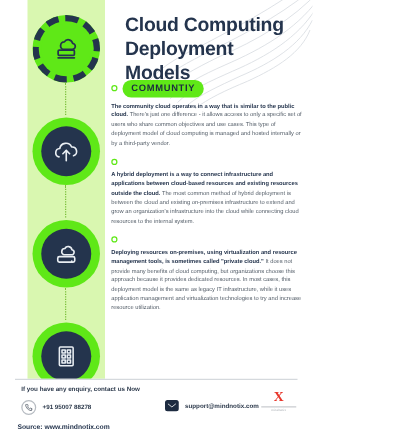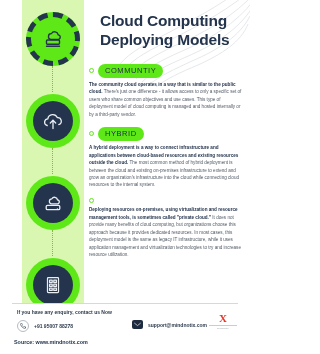--- a/index.html
+++ b/index.html
@@ -99,21 +99,21 @@
     border-radius:50%;
     border:1.3px solid #5fe817;
     background:#ffffff;
     flex:none;
   }
   .badge {
     display:inline-block;
     background:#5fe817;
     color:#1d2b40;
     font-size:7.5px;
-    font-weight:normal;
+    font-weight:bold;
     letter-spacing:.55px;
     padding:2px 7px 2.5px 7px;
     border-radius:9px;
   }
   .sec p {
     font-size:4.6px;
     line-height:1.62;
     color:#515b66;
     text-align:left;
   }
@@ -204,21 +204,21 @@
     <path d="M174 18 C156 42, 130 57, 100 70 C82 78, 66 86, 56 97"></path>
     <path d="M172 26 C158 48, 134 63, 106 75 C88 83, 72 90, 62 100"></path>
     <path d="M170 34 C160 54, 138 68, 112 79 C95 87, 79 94, 69 103"></path>
     <path d="M168 42 C161 60, 142 72, 118 83 C101 90, 86 97, 76 105"></path>
   </g>
 </svg>
 
 <div class="header">
   <h1>
     <span>Cloud Computing</span><br>
-    <span>Deploying Models</span>
+    <span>Deployment Models</span>
   </h1>
 </div>
 
 <div class="icon-col">
 
   <div class="connector" style="top:58px;height:26px;"></div>
   <div class="connector" style="top:140px;height:26px;"></div>
   <div class="connector" style="top:222px;height:26px;"></div>
 
   <div class="node first" style="top:4px;">
@@ -277,21 +277,20 @@
     <div class="sec-head">
       <span class="dot"></span>
       <span class="badge">COMMUNTIY</span>
     </div>
     <p><b>The community cloud operates in a way that is similar to the public cloud.</b><span> There's just one difference - it allows access to only a specific set of users who share common objectives and use cases. This type of deployment model of cloud computing is managed and hosted internally or by a third-party vendor.</span></p>
   </div>
 
   <div class="sec">
     <div class="sec-head">
       <span class="dot"></span>
-      <span class="badge">HYBRID</span>
     </div>
     <p><b>A hybrid deployment is a way to connect infrastructure and applications between cloud-based resources and existing resources outside the cloud.</b><span> The most common method of hybrid deployment is between the cloud and existing on-premises infrastructure to extend and grow an organization's infrastructure into the cloud while connecting cloud resources to the internal system.</span></p>
   </div>
 
   <div class="sec">
     <div class="sec-head">
       <span class="dot"></span>
     </div>
     <p><b>Deploying resources on-premises, using virtualization and resource management tools, is sometimes called "private cloud."</b><span> It does not provide many benefits of cloud computing, but organizations choose this approach because it provides dedicated resources. In most cases, this deployment model is the same as legacy IT infrastructure, while it uses application management and virtualization technologies to try and increase resource utilization.</span></p>
   </div>

